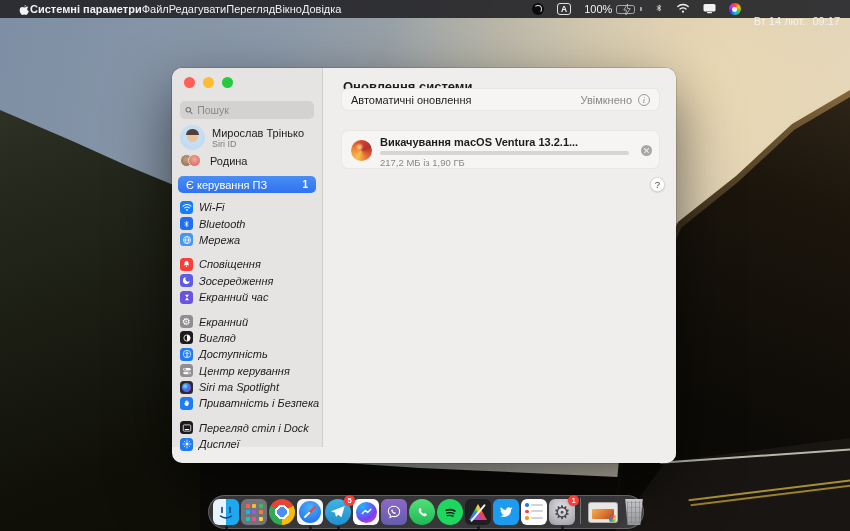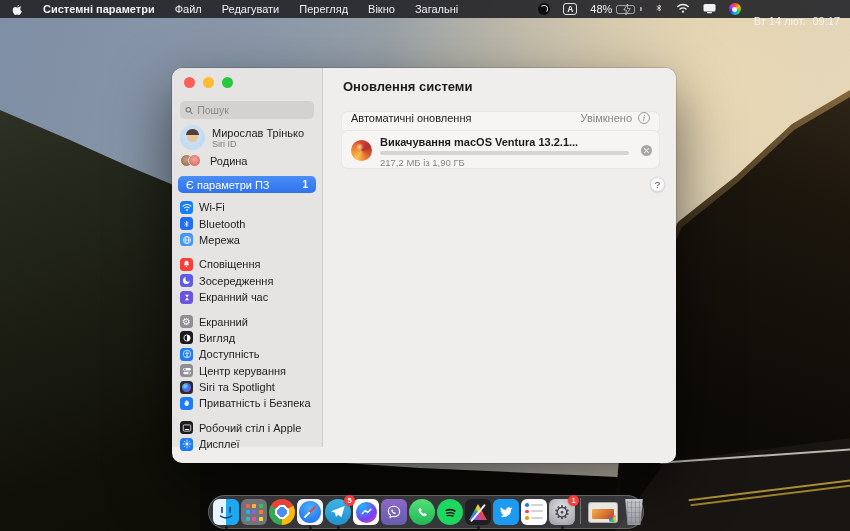--- a/index.html
+++ b/index.html
@@ -31,21 +31,21 @@
     background:rgba(225,222,210,.8); transform:rotate(-4deg); }
   .road-line-y1 { position:absolute; left:688px; top:489px; width:170px; height:2px;
     background:#a98f33; transform:rotate(-7deg); }
   .road-line-y2 { position:absolute; left:690px; top:494px; width:168px; height:2px;
     background:#9b8228; transform:rotate(-7deg); }
 
   
   .menubar { position:absolute; left:0; top:0; width:850px; height:18px;
     background:rgba(38,38,42,.92); display:flex; align-items:center;
     color:#f2f2f4; font-size:11px; z-index:50; }
-  .mb-left { display:flex; align-items:center; gap:20px; padding-left:11px; }
+  .mb-left { display:flex; align-items:center; gap:0; padding-left:18px; }
   .apple { width:12px; height:13px; display:flex; align-items:center; }
   .apple svg { display:block; }
   .mb-app { font-weight:bold; }
   .mb-item { white-space:nowrap; }
   .mb-right { margin-left:auto; display:flex; align-items:center; gap:13px; padding-right:10px; }
   .circ-dark { width:12px; height:12px; border-radius:50%; background:#0c0c0e; position:relative; }
   .circ-dark::after { content:""; position:absolute; left:2px; top:2px; width:6px; height:6px;
     border-radius:50%; border:1.5px solid rgba(255,255,255,.85); border-left-color:transparent; border-bottom-color:transparent; }
   .inputsrc { border:1px solid rgba(255,255,255,.85); border-radius:3px; font-size:8.5px;
     padding:0 3px; height:12px; line-height:11px; font-weight:bold; }
@@ -91,36 +91,36 @@
   .fam-av { width:13px; height:13px; border-radius:50%; border:1px solid rgba(229,227,226,1); }
   .fa1 { background:radial-gradient(circle at 50% 40%, #caa07e, #8a6448); }
   .fa2 { background:radial-gradient(circle at 50% 40%, #f0a9a0, #d95a4e); margin-left:-5px; }
   .fam-lb { font-size:11px; color:#1c1c1e; }
   .sel-row { position:absolute; left:6px; right:6px; top:108px; height:17px; border-radius:5px;
     background:linear-gradient(180deg,#4a8df7,#2f73ee); display:flex; align-items:center;
     padding:0 8px; color:#fff; }
   .sel-lb { font-size:11px; }
   .sel-badge { margin-left:auto; font-size:10px; font-weight:bold; }
   .sb-list { position:absolute; left:6px; right:6px; top:131px; }
-  .sb-item { height:16.4px; display:flex; align-items:center; gap:6px; padding-left:2px; border-radius:4px; }
+  .sb-item { height:16.4px; display:flex; align-items:center; gap:6px; padding-left:2px; border-radius:4px;font-style:italic; }
   .sb-gap { height:8px; }
   .sb-ic { width:13px; height:13px; border-radius:3.5px; flex:0 0 13px;
     display:flex; align-items:center; justify-content:center; color:#fff; overflow:hidden; }
   .sb-ic svg { display:block; }
   .sb-lb { font-size:11px; color:#1c1c1e; white-space:nowrap; }
   .siri-orb { width:9px; height:9px; border-radius:50%;
     background:radial-gradient(circle at 35% 35%, #7ae4f2, #3b6ef0 45%, #a84bd6 78%, #e0457b 100%); }
   .gear-txt { font-size:10px; line-height:10px; color:#fff; }
 
   
   .main { position:absolute; left:152px; right:0; top:0; bottom:0; background:#f0eeed; }
   .m-title { position:absolute; left:19px; top:11px; font-size:13px; font-weight:bold; color:#1c1c1e; }
   .card { position:absolute; left:17px; right:16px; background:#f6f5f4;
     border:1px solid rgba(0,0,0,.055); border-radius:7px; }
-  .card1 { top:43px; height:23px; display:flex; align-items:flex-start; padding:0 9px; }
+  .card1 { top:20px; height:23px; display:flex; align-items:center; padding:0 9px; }
   .c1-lb { font-size:11px; color:#1c1c1e; }
   .c1-right { margin-left:auto; display:flex; align-items:center; gap:6px; }
   .c1-val { font-size:11px; color:#8a8886;margin-left:6px; }
   .info-btn { width:12px; height:12px; border-radius:50%; border:1px solid #9a9896;
     color:#8a8886; font-size:8.5px; font-family:"Liberation Serif","DejaVu Serif",serif; font-style:italic;
     display:flex; align-items:center; justify-content:center; background:transparent; cursor:default; }
   .card2 { top:62px; height:39px; }
   .ventura { position:absolute; left:9px; top:9px; width:21px; height:21px; border-radius:50%;
     background:conic-gradient(from 210deg,#f6c14d,#ee8434,#d8442f,#b23030,#e76d31,#f6c14d); position:absolute; }
   .ventura::after { content:""; position:absolute; left:4px; top:3px; width:9px; height:8px;
@@ -228,27 +228,27 @@
         <path d="M11.1 5.6c-1 0-2 .6-2.7.6-.7 0-1.7-.6-2.8-.6C3.7 5.6 2 7.3 2 10.1c0 2.9 2.3 6.4 3.8 6.4.7 0 1.5-.5 2.5-.5s1.7.5 2.5.5c1.6 0 3.6-3.2 3.9-5-1.4-.6-2.2-1.8-2.2-3.1 0-1.2.6-2.1 1.5-2.7-.8-.8-1.9-1.2-2.9-.1z"></path>
         <path d="M8.5 4.9c1-.1 2.1-.9 2.3-2.3-1.1.1-2.2.9-2.3 2.3z"></path>
           </g>
         </svg>
     </span>
     <span class="mb-item mb-app">Системні параметри</span>
     <span class="mb-item">Файл</span>
     <span class="mb-item">Редагувати</span>
     <span class="mb-item">Перегляд</span>
     <span class="mb-item">Вікно</span>
-    <span class="mb-item">Загальні</span>
+    <span class="mb-item">Довідка</span>
   </div>
   <div class="mb-right">
     <span class="circ-dark"></span>
     <span class="inputsrc">A</span>
     <span class="batt">
-      <span>48%</span>
+      <span>100%</span>
       <span class="batt-body">
         <span class="batt-fill"></span>
         <svg class="batt-bolt" width="8" height="11" viewBox="0 0 8 11">
           <polygon points="4.6,0 0.8,6 3.4,6 2.8,11 7.2,4.6 4.4,4.6" fill="#2b2b2e" stroke="#dcdcde" stroke-width=".7"></polygon>
         </svg>
       </span>
       <span class="batt-cap"></span>
     </span>
     <span>
       <svg width="8" height="12" viewBox="0 0 24 24">
@@ -309,21 +309,21 @@
 
     <div class="family">
       <span class="fam-avs">
         <span class="fam-av fa1"></span>
         <span class="fam-av fa2"></span>
       </span>
       <span class="fam-lb">Родина</span>
     </div>
 
     <div class="sel-row">
-      <span class="sel-lb">Є параметри ПЗ</span>
+      <span class="sel-lb">Є керування ПЗ</span>
       <span class="sel-badge">1</span>
     </div>
 
     <div class="sb-list">
 
       <div class="sb-item">
         <span class="sb-ic" style="background:#157efb">
           <svg width="10" height="9" viewBox="0 0 24 20">
               <g stroke="#fff" fill="none" stroke-linecap="round">
                 <path d="M2.5 6.5a14 14 0 0 1 19 0" stroke-width="2.6"></path>
@@ -453,21 +453,21 @@
 
       <div class="sb-gap"></div>
 
       <div class="sb-item">
         <span class="sb-ic" style="background:#1c1c1e">
           <svg width="10" height="10" viewBox="0 0 24 24">
               <rect x="3" y="4.5" width="18" height="15" rx="2.5" stroke="#fff" stroke-width="1.8" fill="none"></rect>
               <rect x="6.5" y="14.5" width="11" height="2.4" rx="1.2" fill="#fff"></rect>
             </svg>
         </span>
-        <span class="sb-lb">Робочий стіл і Apple</span>
+        <span class="sb-lb">Перегляд стіл і Dock</span>
       </div>
 
       <div class="sb-item">
         <span class="sb-ic" style="background:#1d7bf5">
           <svg width="10" height="10" viewBox="0 0 24 24">
               <circle cx="12" cy="12" r="3.4" fill="#fff"></circle>
               <path d="M12 2.5v3.2M12 18.3v3.2M2.5 12h3.2M18.3 12h3.2M5.3 5.3l2.2 2.2M16.5 16.5l2.2 2.2M18.7 5.3l-2.2 2.2M7.5 16.5l-2.2 2.2" stroke="#fff" stroke-width="1.8" stroke-linecap="round"></path>
             </svg>
         </span>
         <span class="sb-lb">Дисплеї</span>

